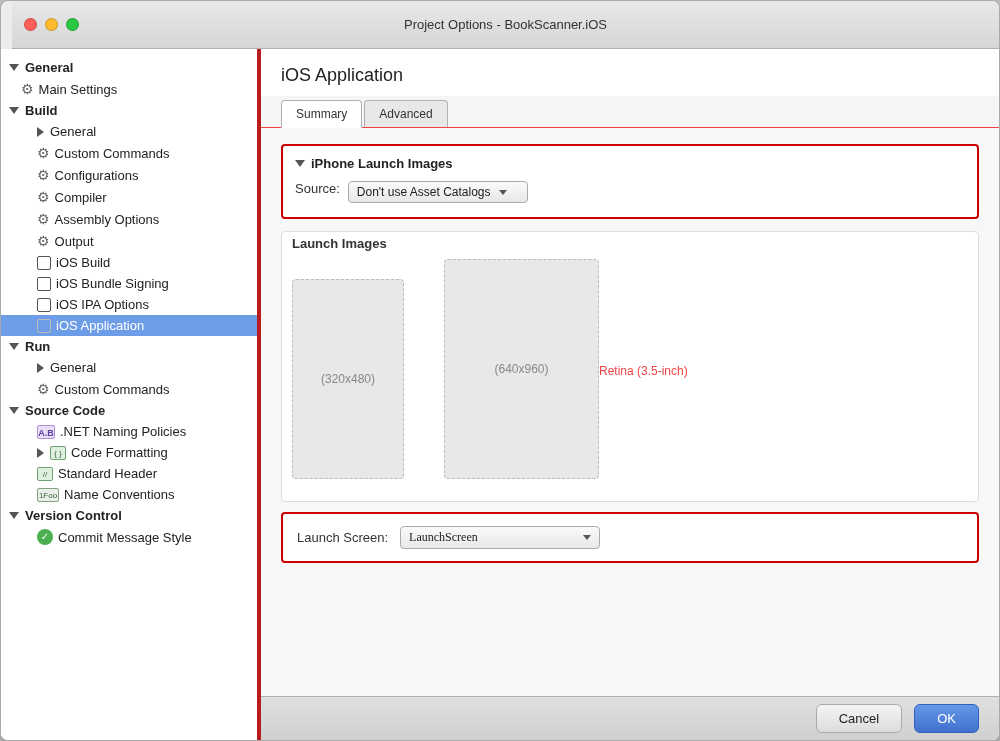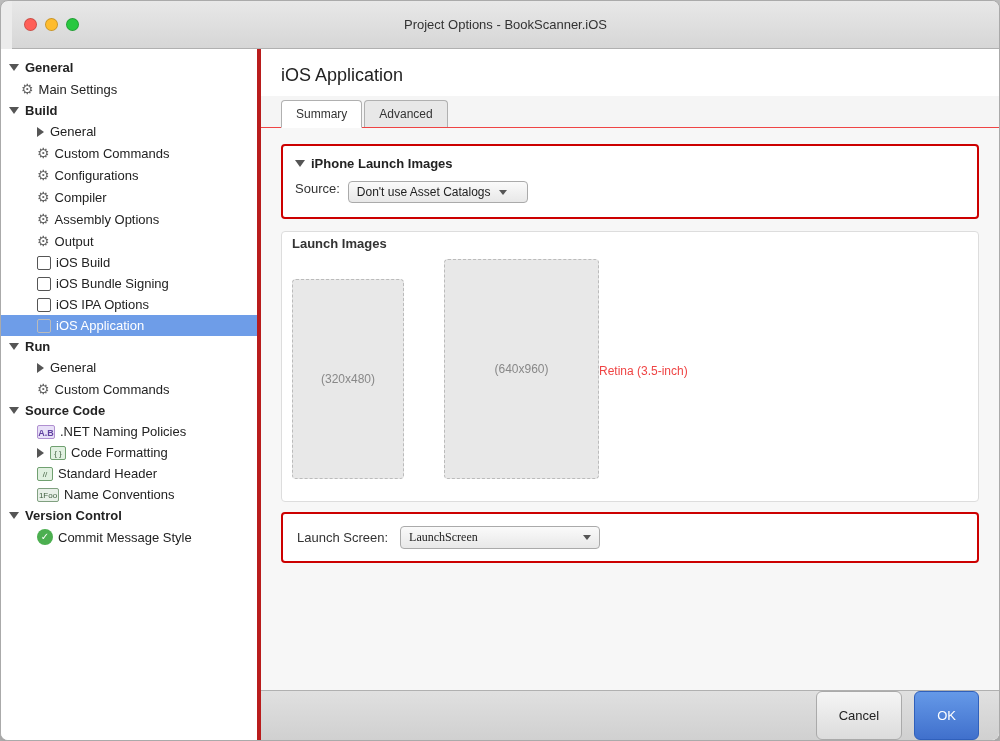--- a/index.html
+++ b/index.html
@@ -364,24 +364,25 @@
       padding: 3px 8px;
       cursor: pointer;
       font-size: 12px;
       color: #222;
       width: 200px;
       font-family: Liberation Serif, serif;
     }
 
     
     .bottom-bar {
-      height: 50px;
+      height: 44px;
       background: linear-gradient(to bottom, #e0e0e0, #d0d0d0);
       border-top: 1px solid #b0b0b0;
       display: flex;
+      align-items: center;
       justify-content: flex-end;
       padding: 0 20px;
       gap: 12px;
       flex-shrink: 0;
     }
     .btn {
       padding: 6px 22px;
       border-radius: 6px;
       border: 1px solid #aaa;
       font-size: 13px;

